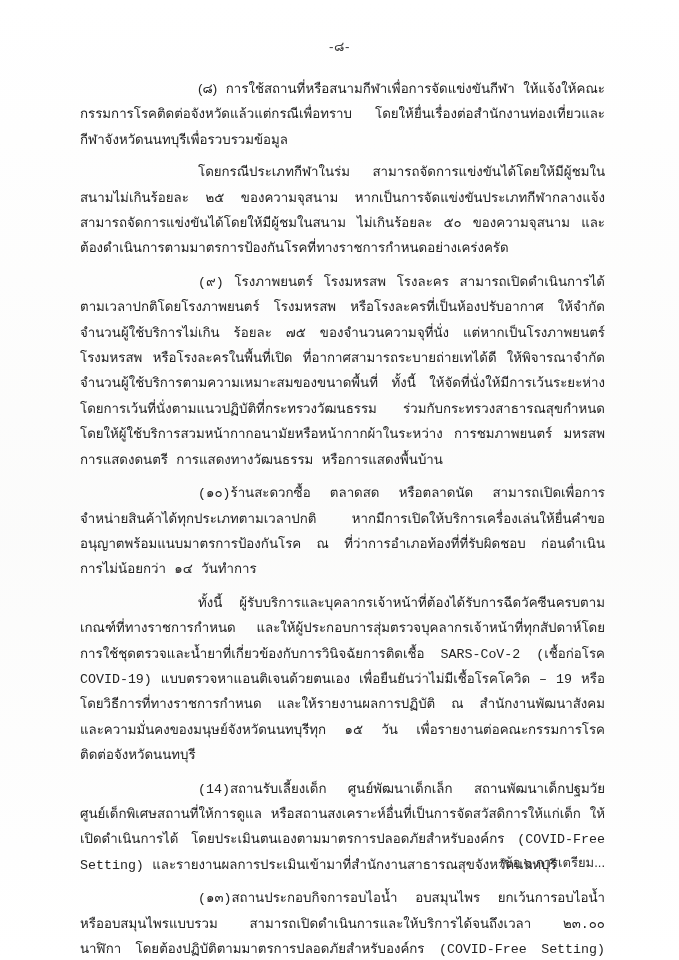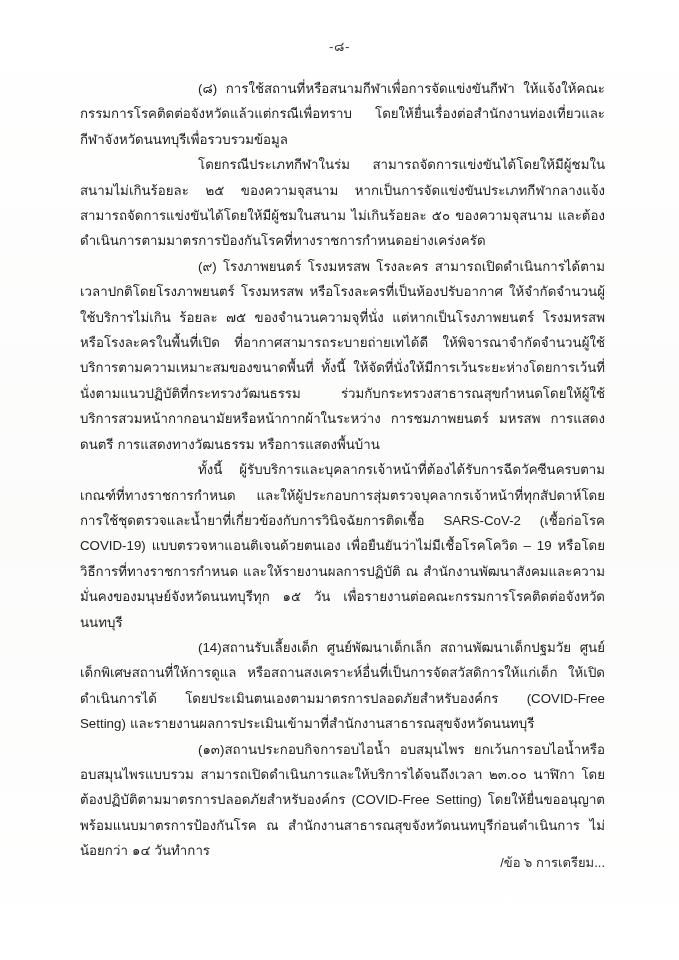--- a/index.html
+++ b/index.html
@@ -62,21 +62,22 @@
     line-height: 25.4px;
     text-align: justify;
     text-justify: inter-word;
     text-indent: 118px;
     color: #232323;
     word-spacing: 0.4px;
     hyphens: none;
   }
 
   p.para + p.para {
-    margin-top: 0;
+    margin-top: 8px;
+    font-family: Liberation Mono, monospace;
   }
 
   p.para.gap {
     margin-top: 10px;
   }
 
   
   .footer-note {
     position: absolute;
     right: 74px;
@@ -97,20 +98,21 @@
     <div class="page-number">-๘-</div>
 
     <div class="body-block">
 
       <p class="para">(๘)  การใช้สถานที่หรือสนามกีฬาเพื่อการจัดแข่งขันกีฬา ให้แจ้งให้คณะกรรมการโรคติดต่อจังหวัดแล้วแต่กรณีเพื่อทราบ โดยให้ยื่นเรื่องต่อสำนักงานท่องเที่ยวและกีฬาจังหวัดนนทบุรีเพื่อรวบรวมข้อมูล</p>
 
       <p class="para gap">โดยกรณีประเภทกีฬาในร่ม สามารถจัดการแข่งขันได้โดยให้มีผู้ชมในสนามไม่เกินร้อยละ ๒๕ ของความจุสนาม  หากเป็นการจัดแข่งขันประเภทกีฬากลางแจ้ง สามารถจัดการแข่งขันได้โดยให้มีผู้ชมในสนาม ไม่เกินร้อยละ ๕๐ ของความจุสนาม และต้องดำเนินการตามมาตรการป้องกันโรคที่ทางราชการกำหนดอย่างเคร่งครัด</p>
 
       <p class="para gap">(๙)  โรงภาพยนตร์ โรงมหรสพ โรงละคร สามารถเปิดดำเนินการได้ตามเวลาปกติโดยโรงภาพยนตร์ โรงมหรสพ หรือโรงละครที่เป็นห้องปรับอากาศ ให้จำกัดจำนวนผู้ใช้บริการไม่เกิน  ร้อยละ ๗๕ ของจำนวนความจุที่นั่ง แต่หากเป็นโรงภาพยนตร์ โรงมหรสพ หรือโรงละครในพื้นที่เปิด ที่อากาศสามารถระบายถ่ายเทได้ดี ให้พิจารณาจำกัดจำนวนผู้ใช้บริการตามความเหมาะสมของขนาดพื้นที่ ทั้งนี้ ให้จัดที่นั่งให้มีการเว้นระยะห่างโดยการเว้นที่นั่งตามแนวปฏิบัติที่กระทรวงวัฒนธรรม  ร่วมกับกระทรวงสาธารณสุขกำหนดโดยให้ผู้ใช้บริการสวมหน้ากากอนามัยหรือหน้ากากผ้าในระหว่าง  การชมภาพยนตร์ มหรสพ การแสดงดนตรี การแสดงทางวัฒนธรรม หรือการแสดงพื้นบ้าน</p>
 
+      <p class="para gap">(๑๐)ร้านสะดวกซื้อ ตลาดสด หรือตลาดนัด สามารถเปิดเพื่อการจำหน่ายสินค้าได้ทุกประเภทตามเวลาปกติ  หากมีการเปิดให้บริการเครื่องเล่นให้ยื่นคำขออนุญาตพร้อมแนบมาตรการป้องกันโรค ณ ที่ว่าการอำเภอท้องที่ที่รับผิดชอบ ก่อนดำเนินการไม่น้อยกว่า ๑๔ วันทำการ</p>
 
 
       <p class="para">ทั้งนี้ ผู้รับบริการและบุคลากรเจ้าหน้าที่ต้องได้รับการฉีดวัคซีนครบตามเกณฑ์ที่ทางราชการกำหนด และให้ผู้ประกอบการสุ่มตรวจบุคลากรเจ้าหน้าที่ทุกสัปดาห์โดยการใช้ชุดตรวจและน้ำยาที่เกี่ยวข้องกับการวินิจฉัยการติดเชื้อ SARS-CoV-2 (เชื้อก่อโรค COVID-19) แบบตรวจหาแอนติเจนด้วยตนเอง   เพื่อยืนยันว่าไม่มีเชื้อโรคโควิด – 19 หรือโดยวิธีการที่ทางราชการกำหนด  และให้รายงานผลการปฏิบัติ ณ สำนักงานพัฒนาสังคมและความมั่นคงของมนุษย์จังหวัดนนทบุรีทุก ๑๕ วัน เพื่อรายงานต่อคณะกรรมการโรคติดต่อจังหวัดนนทบุรี</p>
 
       <p class="para gap">(14)สถานรับเลี้ยงเด็ก ศูนย์พัฒนาเด็กเล็ก สถานพัฒนาเด็กปฐมวัย ศูนย์เด็กพิเศษสถานที่ให้การดูแล หรือสถานสงเคราะห์อื่นที่เป็นการจัดสวัสดิการให้แก่เด็ก ให้เปิดดำเนินการได้ โดยประเมินตนเองตามมาตรการปลอดภัยสำหรับองค์กร (COVID-Free  Setting) และรายงานผลการประเมินเข้ามาที่สำนักงานสาธารณสุขจังหวัดนนทบุรี</p>
 
       <p class="para gap">(๑๓)สถานประกอบกิจการอบไอน้ำ อบสมุนไพร  ยกเว้นการอบไอน้ำหรืออบสมุนไพรแบบรวม  สามารถเปิดดำเนินการและให้บริการได้จนถึงเวลา ๒๓.๐๐ นาฬิกา โดยต้องปฏิบัติตามมาตรการปลอดภัยสำหรับองค์กร (COVID-Free     Setting)   โดยให้ยื่นขออนุญาตพร้อมแนบมาตรการป้องกันโรค ณ สำนักงานสาธารณสุขจังหวัดนนทบุรีก่อนดำเนินการ ไม่น้อยกว่า ๑๔ วันทำการ</p>
 
     </div>
 

